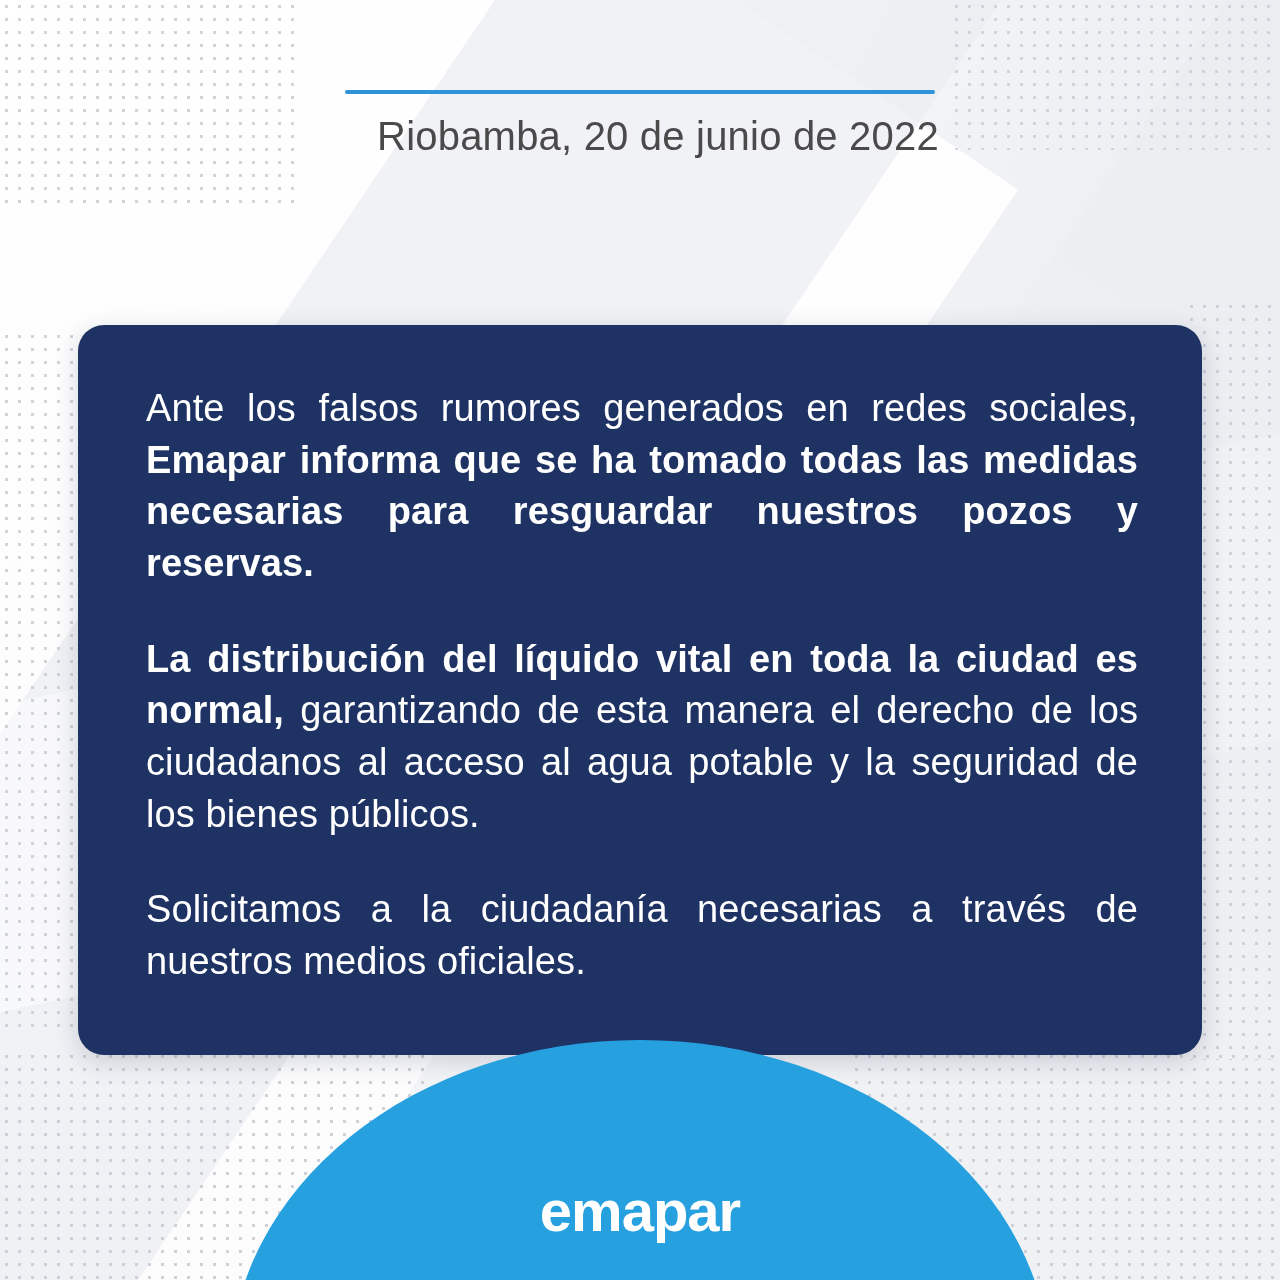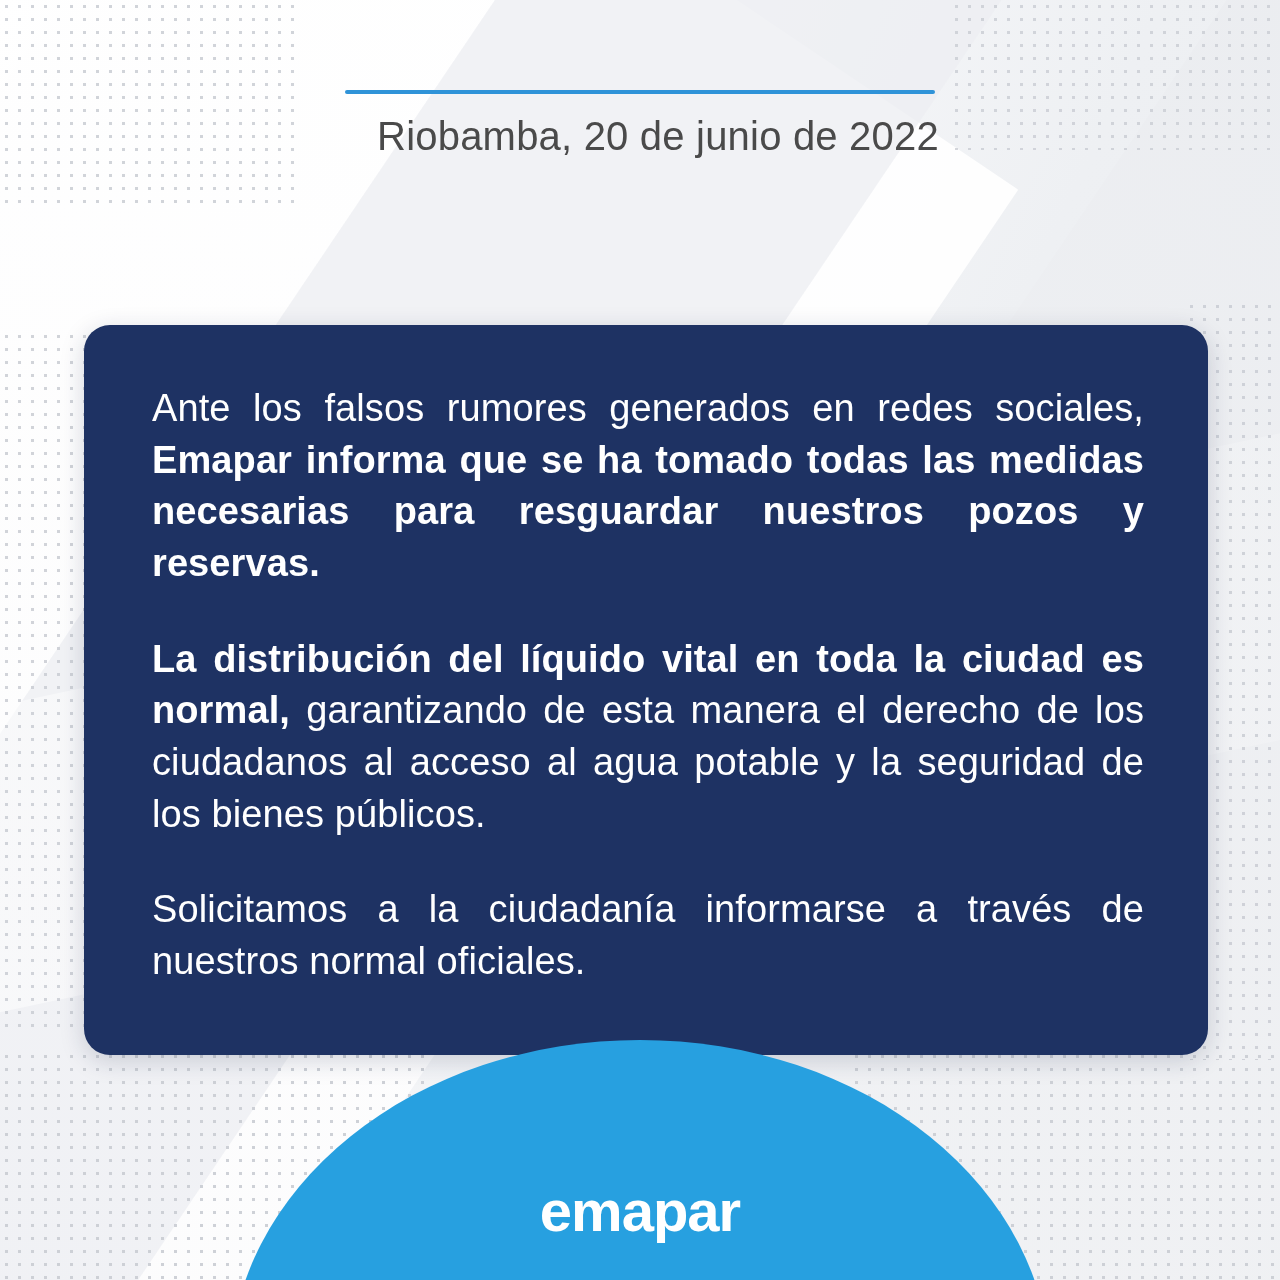--- a/index.html
+++ b/index.html
@@ -111,21 +111,21 @@
     color: #4a4a4a;
     font-weight: 400;
     letter-spacing: .2px;
     padding-left: 36px;
   }
 
   
   .card {
     position: absolute;
     top: 325px;
-    left: 84px;
+    left: 78px;
     width: 1124px;
     height: 730px;
     background: #1e3263;
     border-radius: 26px;
     box-shadow: 0 6px 24px rgba(20,35,70,.18);
     box-sizing: border-box;
     padding: 58px 64px 40px 68px;
   }
   .para {
     color: #ffffff;
@@ -189,20 +189,20 @@
   <div class="card">
 
     <p class="para para-1">
       <span>Ante los falsos rumores generados en redes sociales, </span><b>Emapar informa que se ha tomado todas las medidas necesarias para resguardar nuestros pozos y reservas.</b>
     </p>
 
     <p class="para para-2">
       <b>La distribución del líquido vital en toda la ciudad es normal,</b><span> garantizando de esta manera el derecho de los ciudadanos al acceso al agua potable y la seguridad de los bienes públicos.</span>
     </p>
 
-    <p class="para para-3">Solicitamos a la ciudadanía informarse a través de nuestros normal oficiales.</p>
+    <p class="para para-3">Solicitamos a la ciudadanía necesarias a través de nuestros medios oficiales.</p>
 
   </div>
 
   <div class="footer-arc"></div>
   <div class="brand">emapar</div>
 
 </div>
 
 </body></html>

